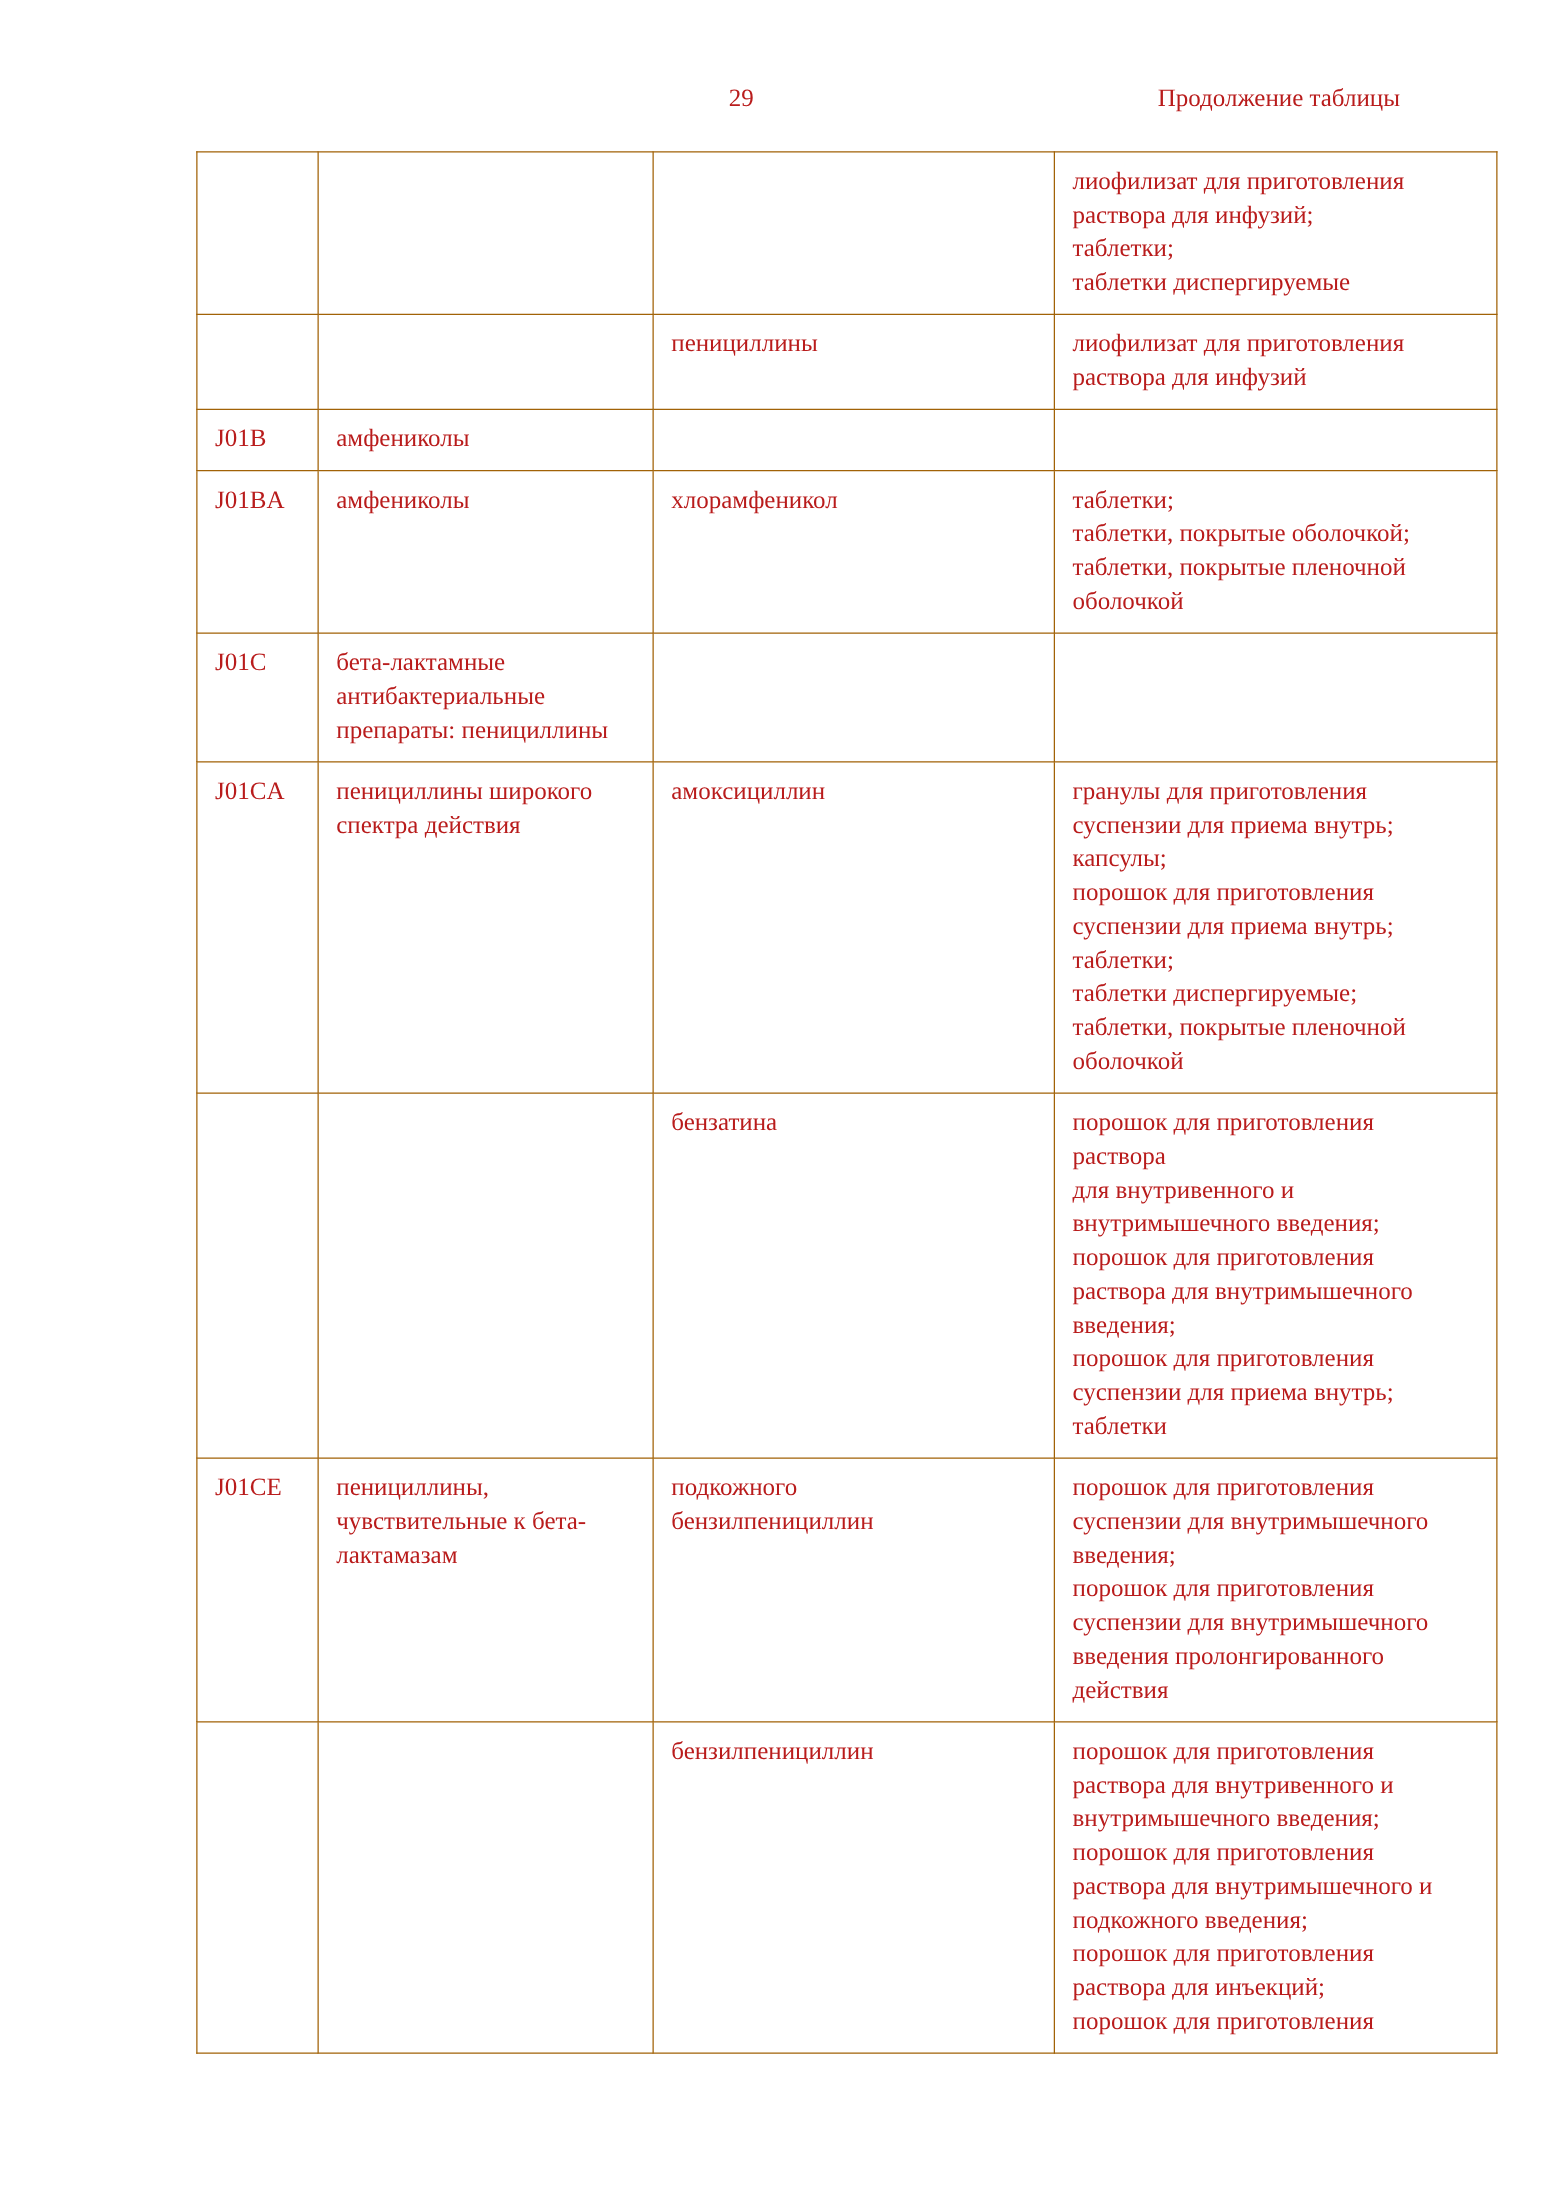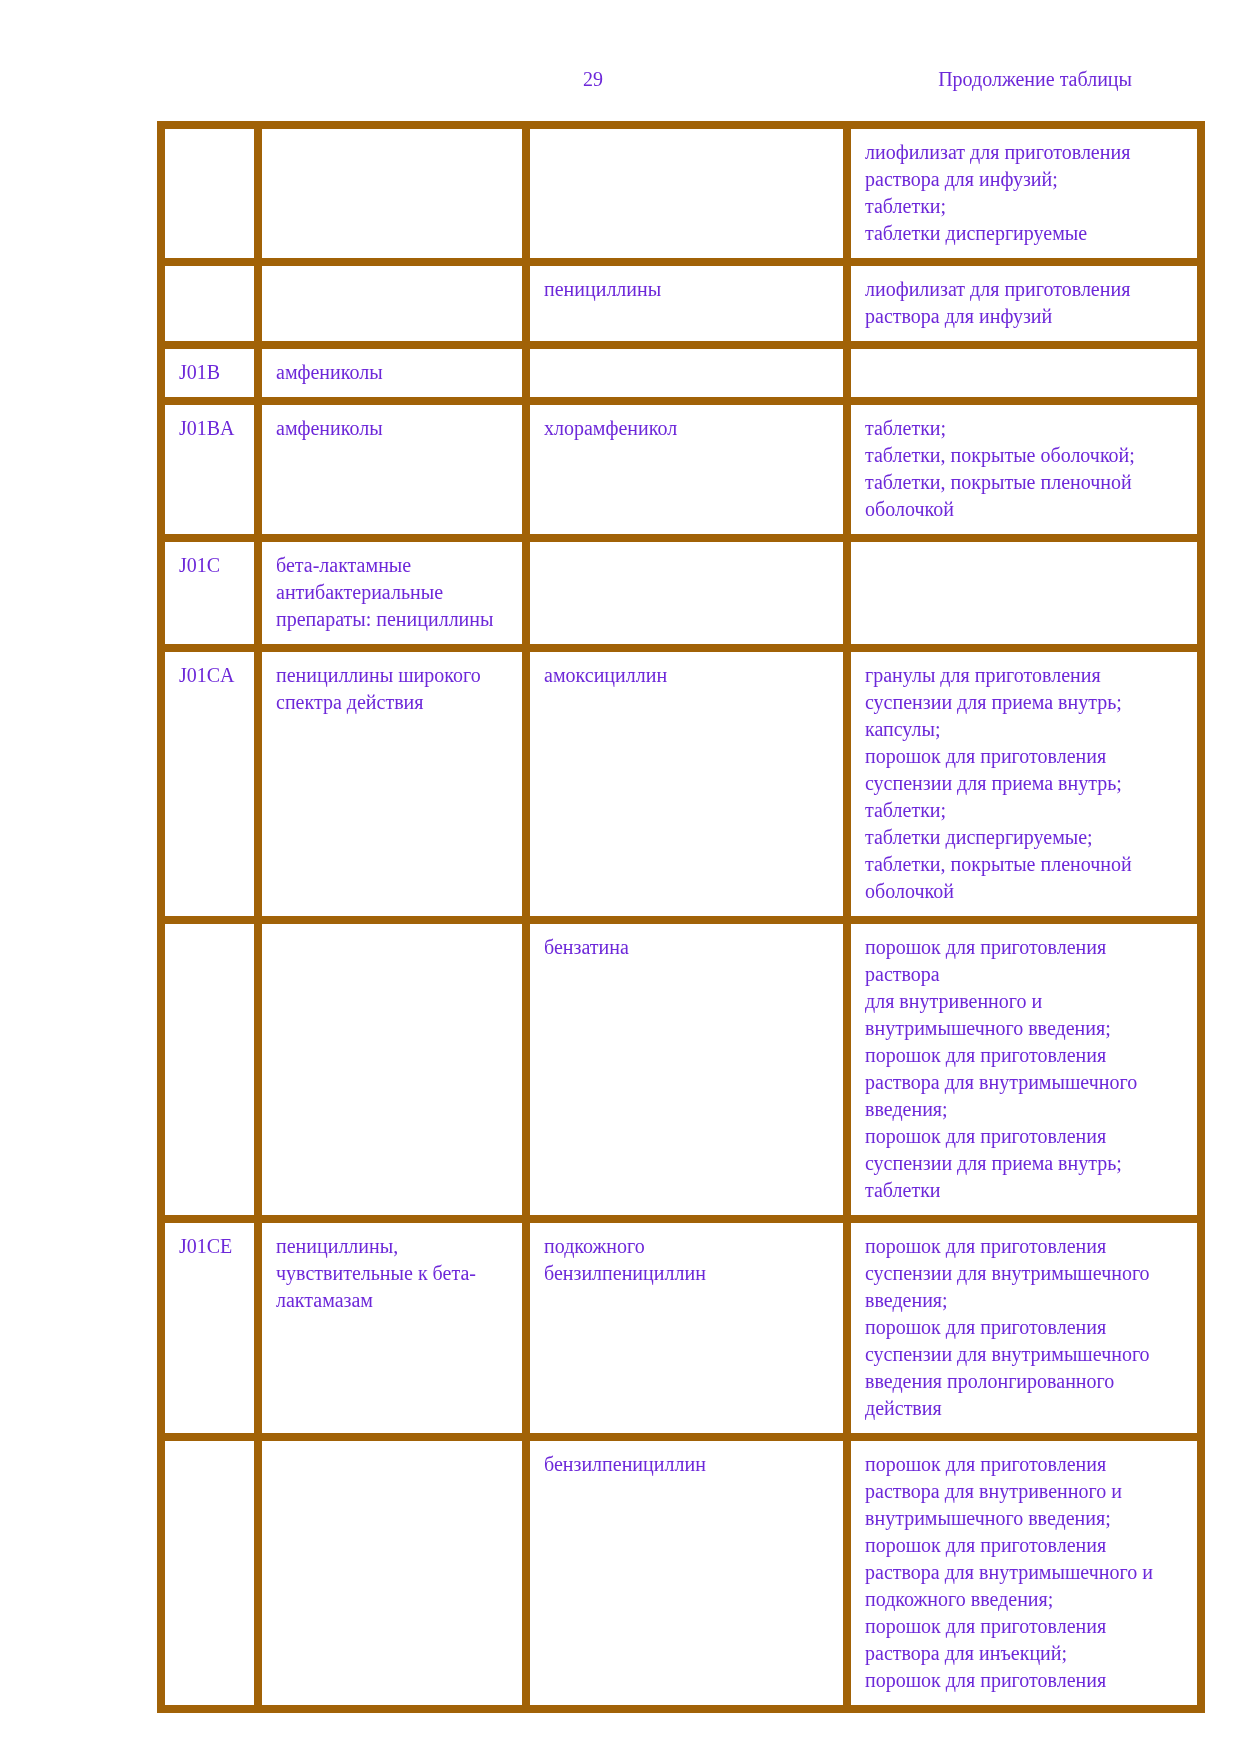--- a/index.html
+++ b/index.html
@@ -6,55 +6,55 @@
     margin: 0;
     padding: 0;
     background: #ffffff;
   }
   .page {
     position: relative;
     width: 1241px;
     height: 1754px;
     background: #ffffff;
     font-family: "Liberation Serif", "DejaVu Serif", serif;
-    color: #6d28d9;
+    color: #b91c1c;
     overflow: hidden;
   }
   .page-header {
     position: absolute;
     top: 66px;
     left: 0;
     width: 100%;
     height: 28px;
     font-size: 20px;
     line-height: 27px;
   }
   .page-number {
     position: absolute;
     left: 583px;
     top: 0;
   }
   .continuation-label {
     position: absolute;
-    right: 109px;
+    right: 121px;
     top: 0;
     margin-left: 16px;
   }
   table.doc-table {
     position: absolute;
     left: 157px;
     top: 121px;
     width: 1040px;
     border-collapse: collapse;
     table-layout: fixed;
     font-size: 20px;
     line-height: 27px;
   }
   table.doc-table td {
-    border: 8px solid #a16207;
+    border: 1px solid #a16207;
     vertical-align: top;
     padding: 10px 8px 11px 14px;
     white-space: pre-line;
     overflow: hidden;
   }
   td.cell-code {
     text-align: left;
     padding-left: 2px;
     padding-right: 2px;
   }

